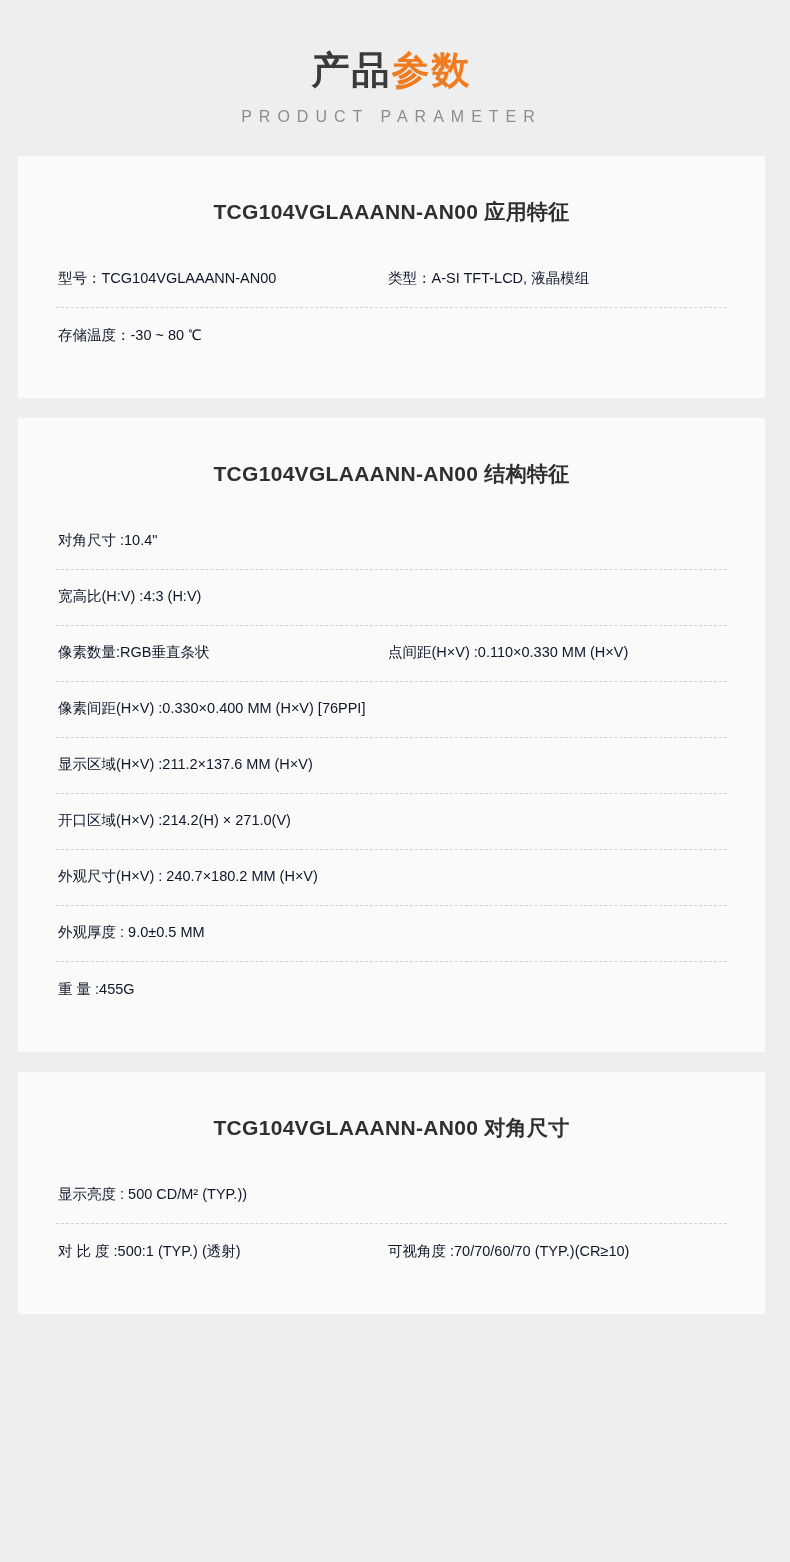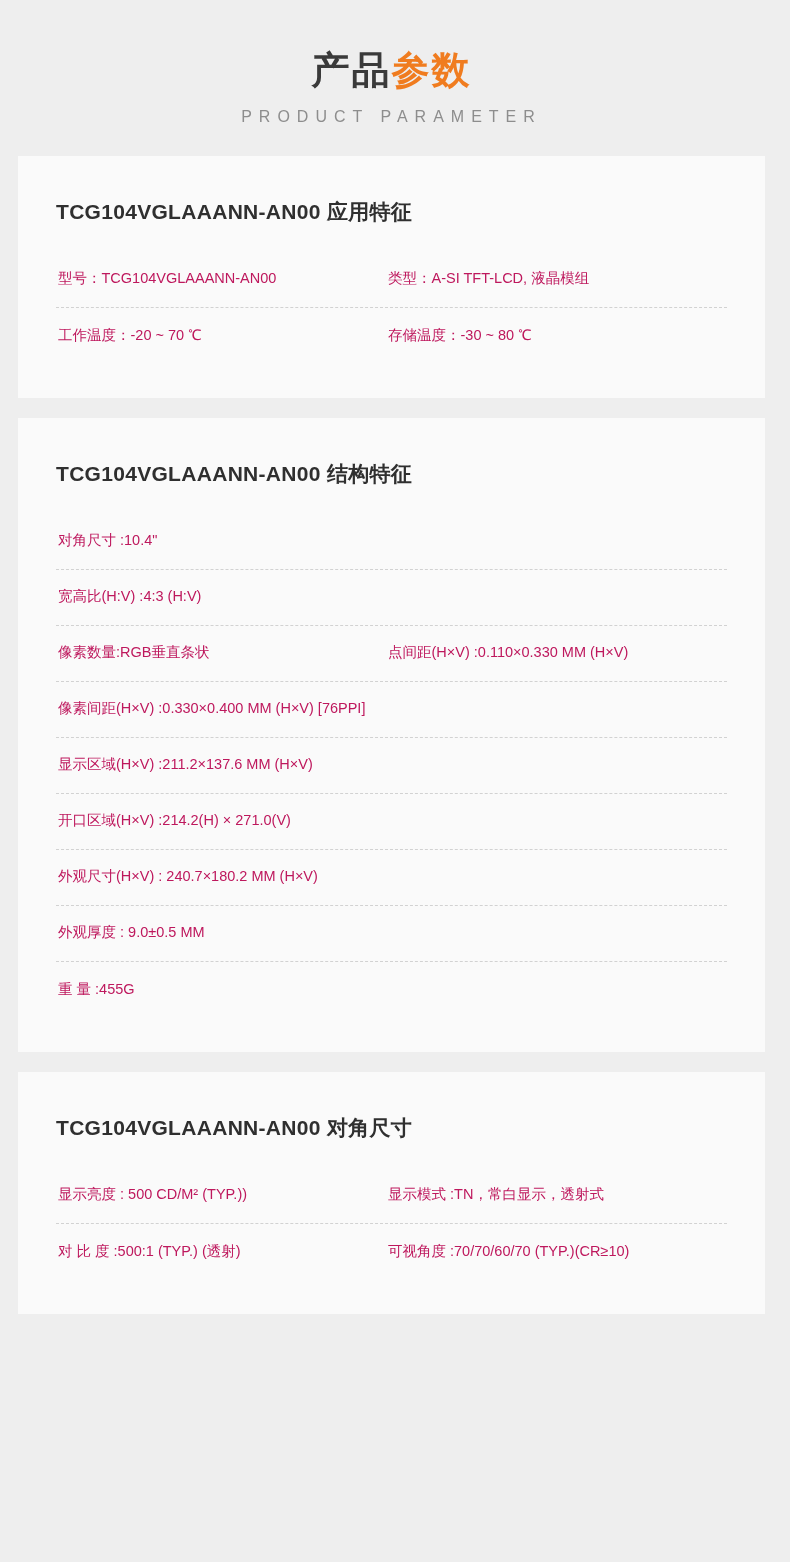--- a/index.html
+++ b/index.html
@@ -47,35 +47,36 @@
     margin: 0 18px 20px 18px;
     padding: 42px 38px 34px 38px;
   }
   .card + .card { margin-top: 0; }
   .card-title {
     font-size: 21px;
     font-weight: bold;
     color: #2f2f2f;
     margin: 0 0 26px 0;
     letter-spacing: 0.3px;
+    text-align: center;
   }
   
   .spec-row {
     display: flex;
     align-items: center;
     min-height: 56px;
     border-bottom: 1px dashed #d2d2d2;
     padding: 4px 0;
   }
   .spec-row:last-child {
     border-bottom: none;
   }
   .spec-cell {
     font-size: 14.5px;
-    color: #be185d;
+    color: #0f172a;
     line-height: 1.5;
     padding: 0 6px 0 2px;
   }
   .spec-cell.left { width: 330px; flex: 0 0 330px; }
   .spec-cell.right { flex: 1 1 auto; }
   .spec-cell.full { flex: 1 1 auto; width: 100%; }
 </style>
 </head>
 <body>
 
@@ -89,21 +90,20 @@
   </div>
 
   <div class="card">
     <div class="card-title">TCG104VGLAAANN-AN00 应用特征</div>
 
     <div class="spec-row">
       <div class="spec-cell left">型号：TCG104VGLAAANN-AN00</div>
       <div class="spec-cell right">类型：A-SI TFT-LCD, 液晶模组</div>
     </div>
     <div class="spec-row">
-      <div class="spec-cell left">工作温度：-20 ~ 70 ℃</div>
       <div class="spec-cell right">存储温度：-30 ~ 80 ℃</div>
     </div>
   </div>
 
   <div class="card">
     <div class="card-title">TCG104VGLAAANN-AN00 结构特征</div>
 
     <div class="spec-row">
       <div class="spec-cell full">对角尺寸 :10.4"</div>
     </div>
@@ -132,21 +132,20 @@
     <div class="spec-row">
       <div class="spec-cell full">重    量 :455G</div>
     </div>
   </div>
 
   <div class="card">
     <div class="card-title">TCG104VGLAAANN-AN00 对角尺寸</div>
 
     <div class="spec-row">
       <div class="spec-cell left">显示亮度 : 500 CD/M² (TYP.))</div>
-      <div class="spec-cell right">显示模式 :TN，常白显示，透射式</div>
     </div>
     <div class="spec-row">
       <div class="spec-cell left">对 比 度 :500:1 (TYP.) (透射)</div>
       <div class="spec-cell right">可视角度 :70/70/60/70 (TYP.)(CR≥10)</div>
     </div>
   </div>
 
 </div>
 
 </body></html>

